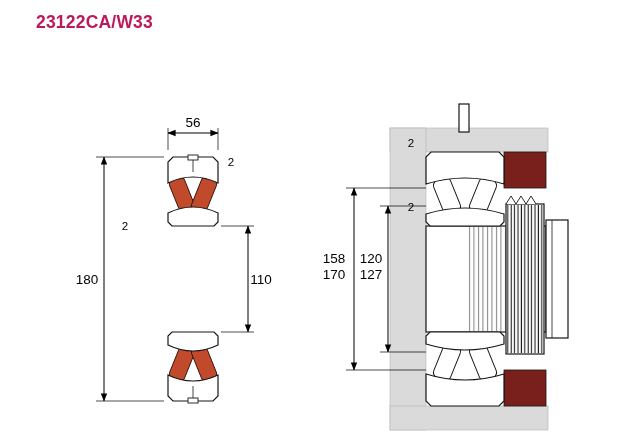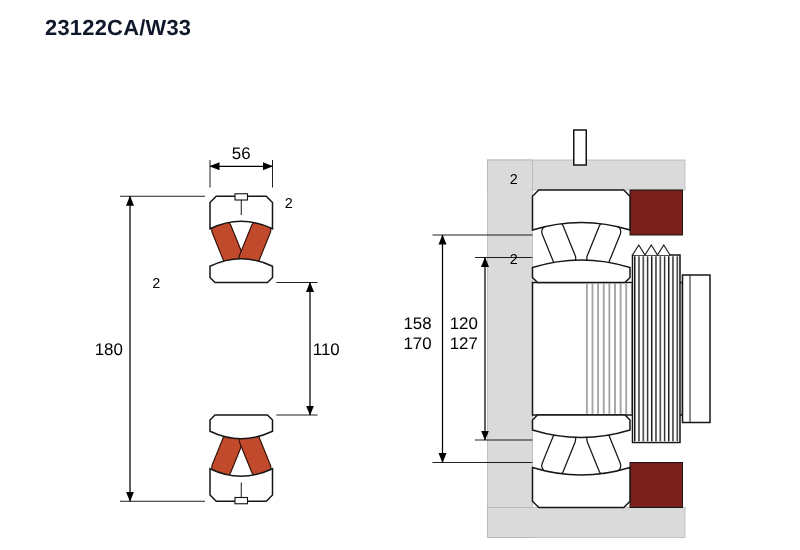--- a/index.html
+++ b/index.html
@@ -1,19 +1,19 @@
 <!DOCTYPE html>
 <html><head>
 <meta charset="utf-8">
 <style>
   html,body{margin:0;padding:0;background:#fff;}
   .page{position:relative;width:640px;height:440px;background:#ffffff;overflow:hidden;
         font-family:"Liberation Sans",sans-serif;}
   .title{position:absolute;left:36px;top:12px;margin:0;font-size:17.5px;font-weight:700;
-         color:#0f172a;letter-spacing:0.2px;font-family:"Liberation Sans",sans-serif;}
+         color:#be185d;letter-spacing:0.2px;font-family:"Liberation Sans",sans-serif;}
   svg{position:absolute;left:0;top:0;}
   svg text{font-family:"Liberation Sans",sans-serif;fill:#000;}
   text.dim{font-size:13.5px;}
   text.chamfer{font-size:11.5px;}
   .outline{fill:#ffffff;stroke:#161616;stroke-width:1.2;}
   .thin{stroke:#161616;stroke-width:0.8;fill:none;}
   .ext{stroke:#000;stroke-width:0.7;fill:none;}
   .dimline{stroke:#000;stroke-width:1;fill:none;}
   .roller{stroke:#2e0f06;stroke-width:0.9;}
   .roller-w{fill:#ffffff;stroke:#161616;stroke-width:1;}

